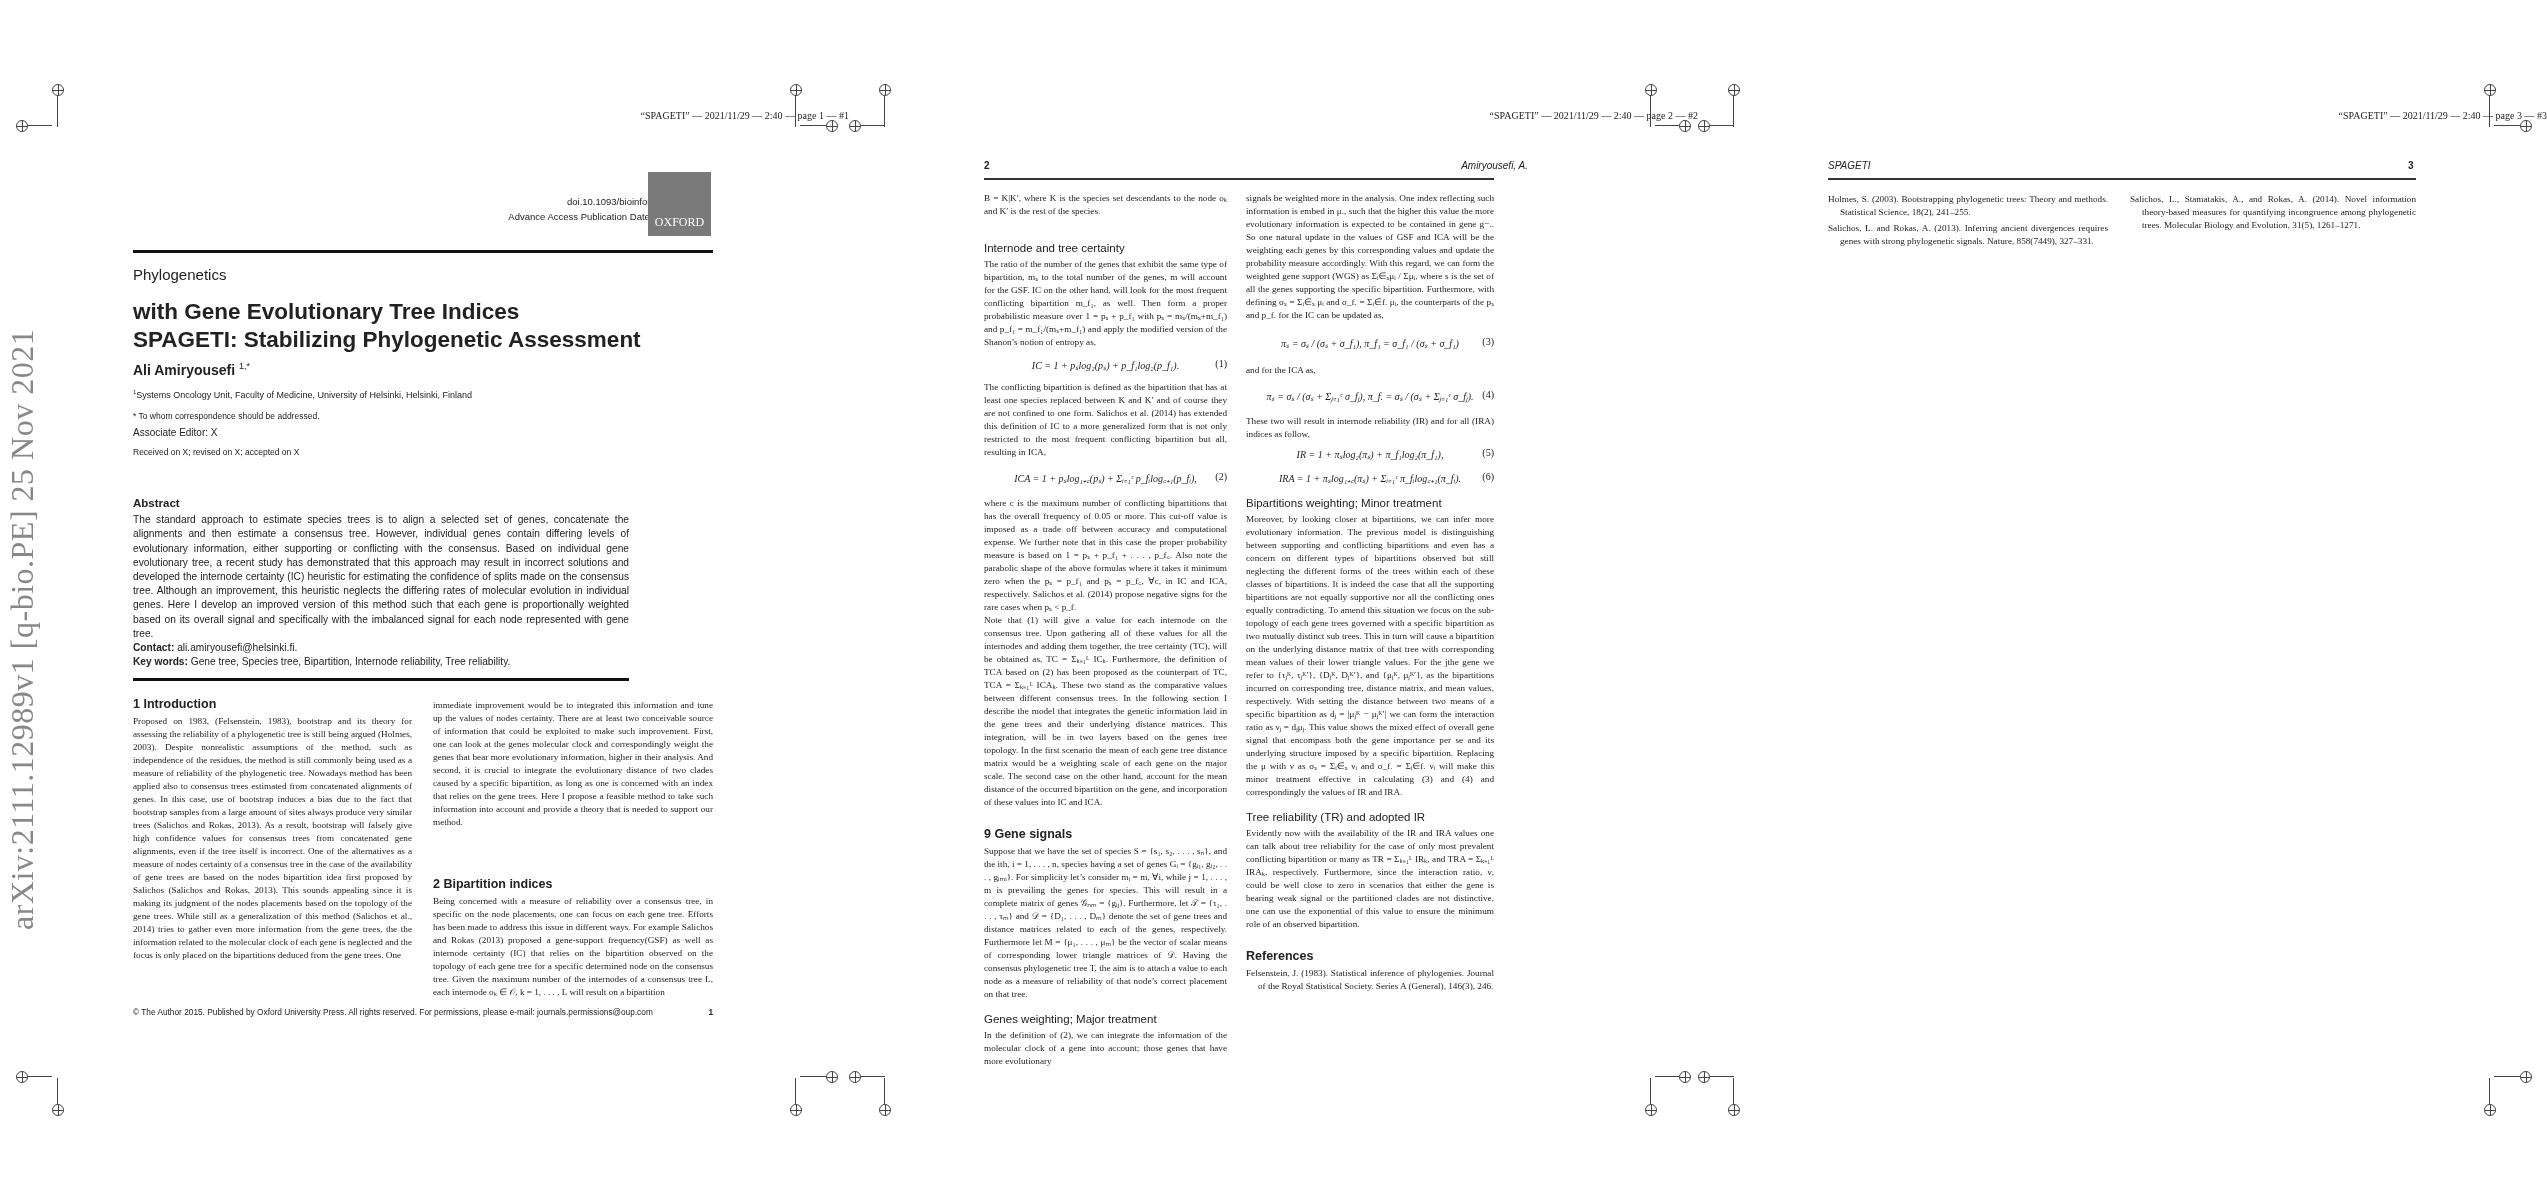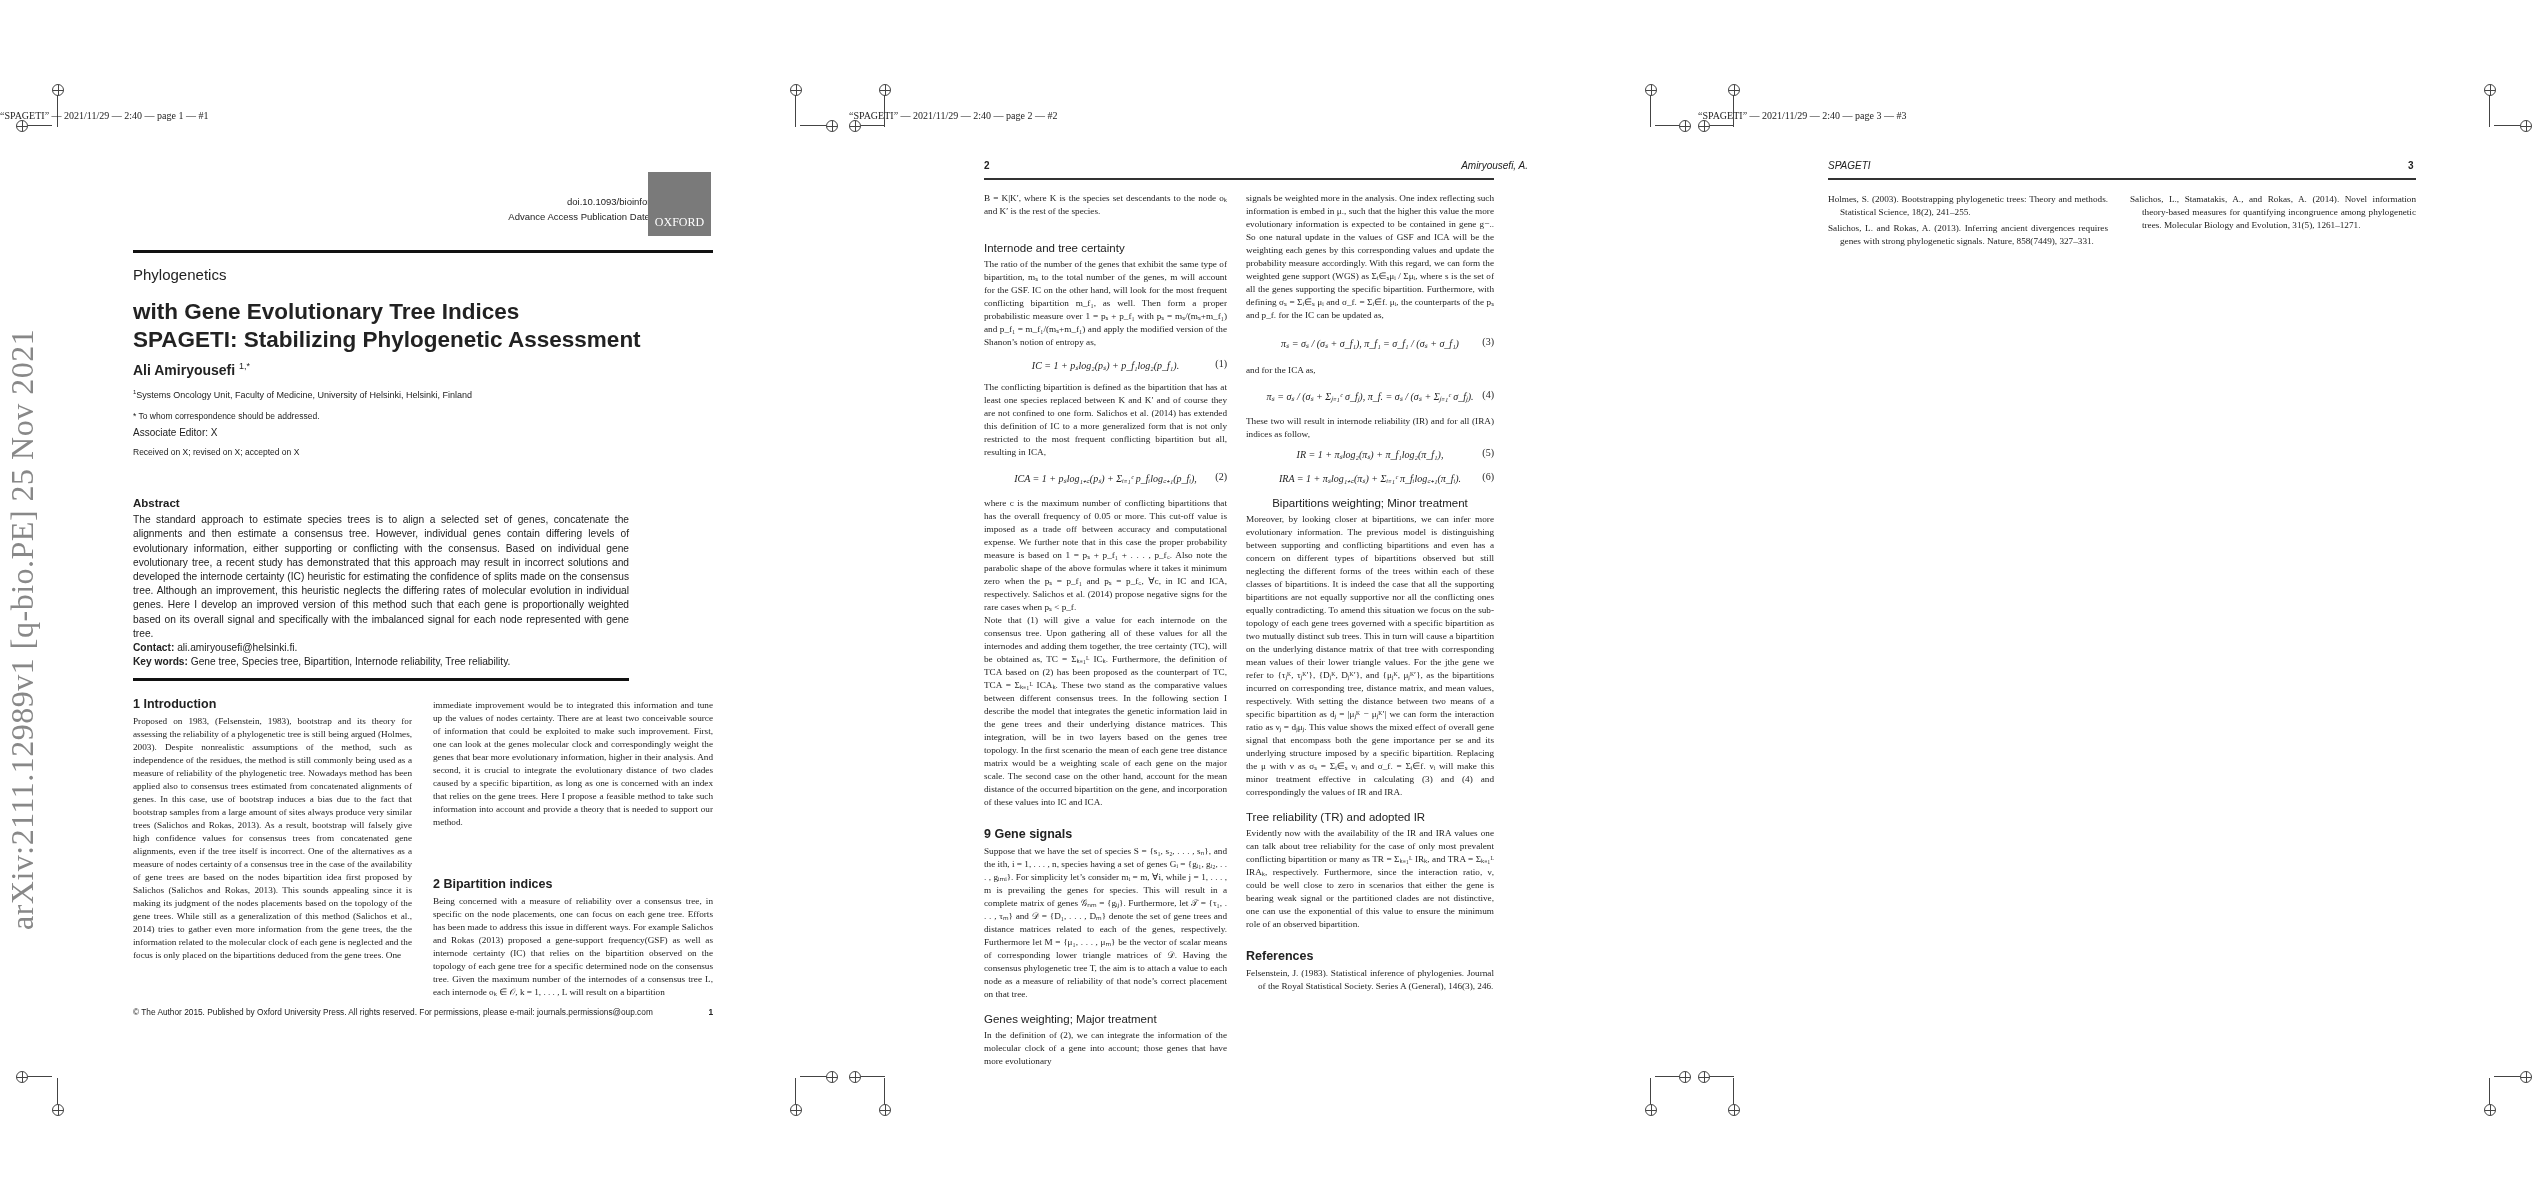--- a/index.html
+++ b/index.html
@@ -4,21 +4,21 @@
 <style>
   html,body{margin:0;padding:0;background:#fff;}
   body{width:2547px;height:1200px;position:relative;overflow:hidden;color:#222;font-family:"Liberation Serif",serif;}
   .page{position:absolute;top:0;height:1200px;width:849px;}
   .crop{position:absolute;}
   .crop .v{position:absolute;width:1px;background:#444;}
   .crop .h{position:absolute;height:1px;background:#444;}
   .crop .c{position:absolute;width:10px;height:10px;border:1px solid #444;border-radius:50%;}
   .crop .c:before{content:"";position:absolute;left:5px;top:0;width:1px;height:10px;background:#444;}
   .crop .c:after{content:"";position:absolute;top:5px;left:0;height:1px;width:10px;background:#444;}
-  .runhead{position:absolute;top:110px;width:849px;text-align:left;font-size:10px;font-family:"Liberation Serif",serif;}
+  .runhead{position:absolute;top:110px;width:849px;text-align:right;font-size:10px;font-family:"Liberation Serif",serif;}
   .arxiv{position:absolute;left:4px;top:930px;transform:rotate(-90deg);transform-origin:left top;font-size:32px;color:#888;white-space:nowrap;font-family:"Liberation Serif",serif;letter-spacing:0.5px;}
   .sans{font-family:"Liberation Sans",sans-serif;}
   .just{text-align:justify;}
   .meta{position:absolute;right:140px;top:178px;text-align:right;font-size:9.5px;line-height:15.5px;font-family:"Liberation Sans",sans-serif;}
   .oxford{position:absolute;left:648px;top:172px;width:63px;height:64px;background:#7a7a7a;color:#fff;font-size:12px;display:flex;align-items:flex-end;justify-content:center;padding-bottom:6px;box-sizing:border-box;font-family:"Liberation Serif",serif;}
   .rule{position:absolute;height:3px;background:#111;}
   .thinrule{position:absolute;height:2px;background:#333;}
   .body-text{font-size:9.2px;line-height:13px;}
   .h1{font-weight:bold;font-size:12.5px;font-family:"Liberation Sans",sans-serif;}
   .h2{font-size:11.5px;font-family:"Liberation Sans",sans-serif;}
@@ -148,21 +148,21 @@
   </div>
 
   <div style="position:absolute;left:397px;top:192px;width:248px;">
     <div class="body-text just">signals be weighted more in the analysis. One index reflecting such information is embed in μ., such that the higher this value the more evolutionary information is expected to be contained in gene g−.. So one natural update in the values of GSF and ICA will be the weighting each genes by this corresponding values and update the probability measure accordingly. With this regard, we can form the weighted gene support (WGS) as Σᵢ∈ₛμᵢ / Σμᵢ, where s is the set of all the genes supporting the specific bipartition. Furthermore, with defining σₛ = Σᵢ∈ₛ μᵢ and σ_f. = Σᵢ∈f. μᵢ, the counterparts of the pₛ and p_f. for the IC can be updated as,</div>
     <div class="eq" style="margin:14px 0;"><span>πₛ = σₛ / (σₛ + σ_f₁),   π_f₁ = σ_f₁ / (σₛ + σ_f₁)</span><span class="num">(3)</span></div>
     <div class="body-text just">and for the ICA as,</div>
     <div class="eq" style="margin:12px 0;text-align:center;"><span>πₛ = σₛ / (σₛ + Σⱼ₌₁ᶜ σ_fⱼ),   π_f. = σₛ / (σₛ + Σⱼ₌₁ᶜ σ_fⱼ).</span><span class="num">(4)</span></div>
     <div class="body-text just">These two will result in internode reliability (IR) and for all (IRA) indices as follow,</div>
     <div class="eq" style="margin:6px 0;"><span>IR = 1 + πₛlog₂(πₛ) + π_f₁log₂(π_f₁),</span><span class="num">(5)</span></div>
     <div class="eq" style="margin:10px 0;"><span>IRA = 1 + πₛlog₁₊꜀(πₛ) + Σᵢ₌₁ᶜ π_fᵢlog꜀₊₁(π_fᵢ).</span><span class="num">(6)</span></div>
-    <div class="h2" style="margin-top:12px;text-align:center;">Bipartitions weighting; Minor treatment</div>
+    <div class="h2" style="margin-top:12px;">Bipartitions weighting; Minor treatment</div>
     <div class="body-text just" style="margin-top:4px;">Moreover, by looking closer at bipartitions, we can infer more evolutionary information. The previous model is distinguishing between supporting and conflicting bipartitions and even has a concern on different types of bipartitions observed but still neglecting the different forms of the trees within each of these classes of bipartitions. It is indeed the case that all the supporting bipartitions are not equally supportive nor all the conflicting ones equally contradicting. To amend this situation we focus on the sub-topology of each gene trees governed with a specific bipartition as two mutually distinct sub trees. This in turn will cause a bipartition on the underlying distance matrix of that tree with corresponding mean values of their lower triangle values. For the jthe gene we refer to {τⱼᴷ, τⱼᴷ′}, {Dⱼᴷ, Dⱼᴷ′}, and {μⱼᴷ, μⱼᴷ′}, as the bipartitions incurred on corresponding tree, distance matrix, and mean values, respectively. With setting the distance between two means of a specific bipartition as dⱼ = |μⱼᴷ − μⱼᴷ′| we can form the interaction ratio as νⱼ = dⱼμⱼ. This value shows the mixed effect of overall gene signal that encompass both the gene importance per se and its underlying structure imposed by a specific bipartition. Replacing the μ with ν as σₛ = Σᵢ∈ₛ νᵢ and σ_f. = Σᵢ∈f. νᵢ will make this minor treatment effective in calculating (3) and (4) and correspondingly the values of IR and IRA.</div>
     <div class="h2" style="margin-top:12px;">Tree reliability (TR) and adopted IR</div>
     <div class="body-text just" style="margin-top:4px;">Evidently now with the availability of the IR and IRA values one can talk about tree reliability for the case of only most prevalent conflicting bipartition or many as TR = Σₖ₌₁ᴸ IRₖ, and TRA = Σₖ₌₁ᴸ IRAₖ, respectively. Furthermore, since the interaction ratio, ν, could be well close to zero in scenarios that either the gene is bearing weak signal or the partitioned clades are not distinctive, one can use the exponential of this value to ensure the minimum role of an observed bipartition.</div>
     <div class="h1" style="margin-top:18px;">References</div>
     <div class="body-text just ref" style="margin-top:4px;">Felsenstein, J. (1983). Statistical inference of phylogenies. Journal of the Royal Statistical Society. Series A (General), 146(3), 246.</div>
   </div>
 </div>
 
 <div class="page" style="left:1698px;">
   <div class="crop" style="left:0;top:0;">

